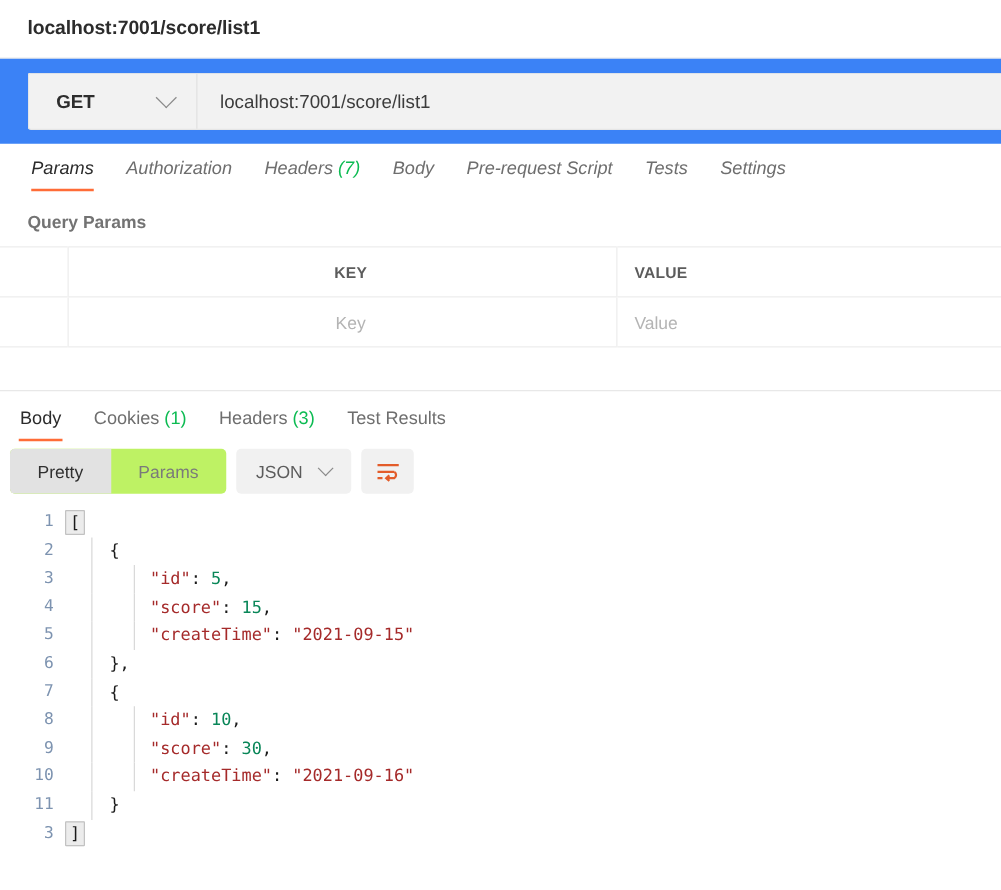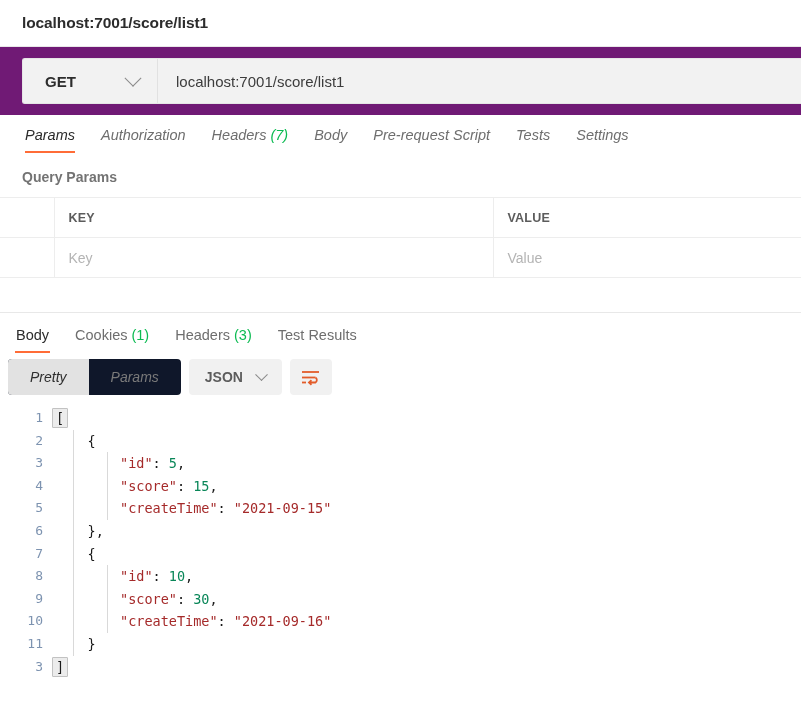--- a/index.html
+++ b/index.html
@@ -24,21 +24,21 @@
   .req-title {
     font-size: 15.5px;
     font-weight: bold;
     color: #2c2c2c;
     letter-spacing: -0.1px;
   }
 
   
   .url-row {
     padding: 11px 0 11px 22px;
-    background: #701a75;
+    background: #3b82f6;
   }
   .url-bar {
     display: flex;
     align-items: stretch;
     height: 46px;
     background: #f2f2f2;
     border: 1px solid #e6e6e6;
     border-right: none;
     border-radius: 3px 0 0 3px;
   }
@@ -109,21 +109,21 @@
   }
   .ptable { width: 100%; border-collapse: collapse; }
   .ptable tr { border-top: 1px solid #ededed; border-bottom: 1px solid #ededed; }
   .ptable td {
     border-right: 1px solid #ededed;
     padding: 0;
     height: 40px;
     vertical-align: middle;
   }
   .col-chk { width: 54px; }
-  .col-key { width: 439px; }
+  .col-key { width: 439px; text-align: center; }
   .col-val { width: auto; }
   .cell-txt { padding-left: 14px; font-size: 13.5px; }
   .hdr .cell-txt { font-weight: bold; color: #5c5c5c; font-size: 12.5px; letter-spacing: 0.2px; }
   .row .cell-txt { color: #b4b4b4; font-size: 14px; }
   .ptable tr td:last-child { border-right: none; }
 
   
   .resp-sep { height: 35px; border-bottom: 1px solid #e8e8e8; }
   .resp-tabs {
     display: flex;
@@ -136,25 +136,24 @@
 
   
   .viewer-bar {
     display: flex;
     align-items: center;
     padding: 6px 0 6px 8px;
     gap: 8px;
   }
   .seg {
     display: flex;
-    background: #0f172a;
+    background: #bef264;
     border-radius: 4px;
     overflow: hidden;
     height: 36px;
-    font-style: italic;
   }
   .seg-item {
     display: flex;
     align-items: center;
     padding: 0 22px;
     font-size: 14px;
     color: #7a7a7a;
     cursor: pointer;
   }
   .seg-item.active {
@@ -164,21 +163,21 @@
   .fmt-box {
     display: flex;
     align-items: center;
     gap: 14px;
     background: #f1f1f1;
     border-radius: 4px;
     height: 36px;
     padding: 0 16px;
     cursor: pointer;
   }
-  .fmt-label { font-size: 14px; color: #5c5c5c; font-weight: bold; }
+  .fmt-label { font-size: 14px; color: #5c5c5c; font-weight: normal; }
   .chev-sm {
     width: 9px; height: 9px;
     border-right: 1.5px solid #8a8a8a;
     border-bottom: 1.5px solid #8a8a8a;
     transform: rotate(45deg) translate(-2px,-2px);
   }
   .wrap-btn {
     width: 42px; height: 36px;
     background: #f1f1f1;
     border-radius: 4px;

